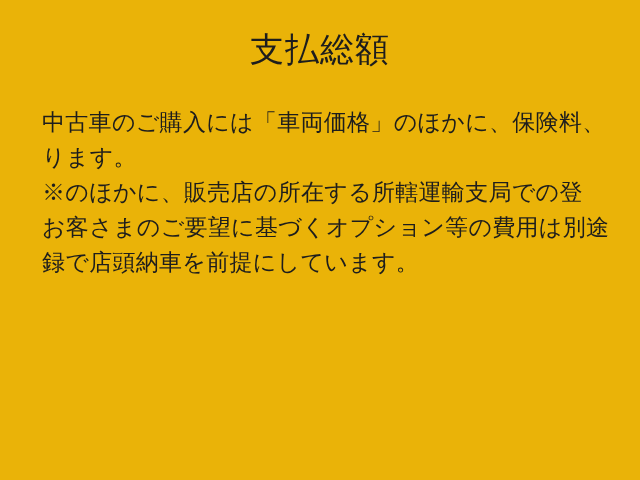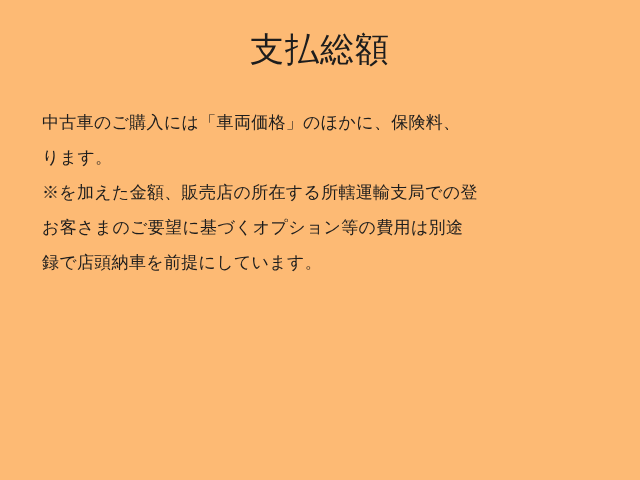--- a/index.html
+++ b/index.html
@@ -11,56 +11,56 @@
     height: 480px;
     background: #ffffff;
     overflow: hidden;
     position: relative;
     font-family: "Liberation Sans", sans-serif;
     -webkit-font-smoothing: antialiased;
   }
   .notice-panel {
     position: absolute;
     inset: 0;
-    background: #fdba74;
+    background: #eab308;
   }
   .page-title {
     position: absolute;
     top: 29px;
     left: 0;
     width: 640px;
     margin: 0;
     text-align: center;
     font-size: 34px;
     line-height: 40px;
     font-weight: 400;
     color: #1d1d1d;
     letter-spacing: 1px;
   }
   .notice-text {
     position: absolute;
     top: 105px;
     left: 42px;
     width: 560px;
-    font-size: 17px;
+    font-size: 23px;
     line-height: 35px;
     color: #1d1d1d;
     letter-spacing: 0.3px;
   }
   .notice-line {
     height: 35px;
     white-space: pre;
   }
 </style>
 </head>
 <body>
 
 <main class="notice-panel">
   <h1 class="page-title">支払総額</h1>
 
   <div class="notice-text">
     <div class="notice-line">中古車のご購入には「車両価格」のほかに、保険料、</div>
     <div class="notice-line">ります。</div>
-    <div class="notice-line">※を加えた金額、販売店の所在する所轄運輸支局での登</div>
+    <div class="notice-line">※のほかに、販売店の所在する所轄運輸支局での登</div>
     <div class="notice-line">お客さまのご要望に基づくオプション等の費用は別途</div>
     <div class="notice-line">録で店頭納車を前提にしています。</div>
   </div>
 </main>
 
 </body></html>

